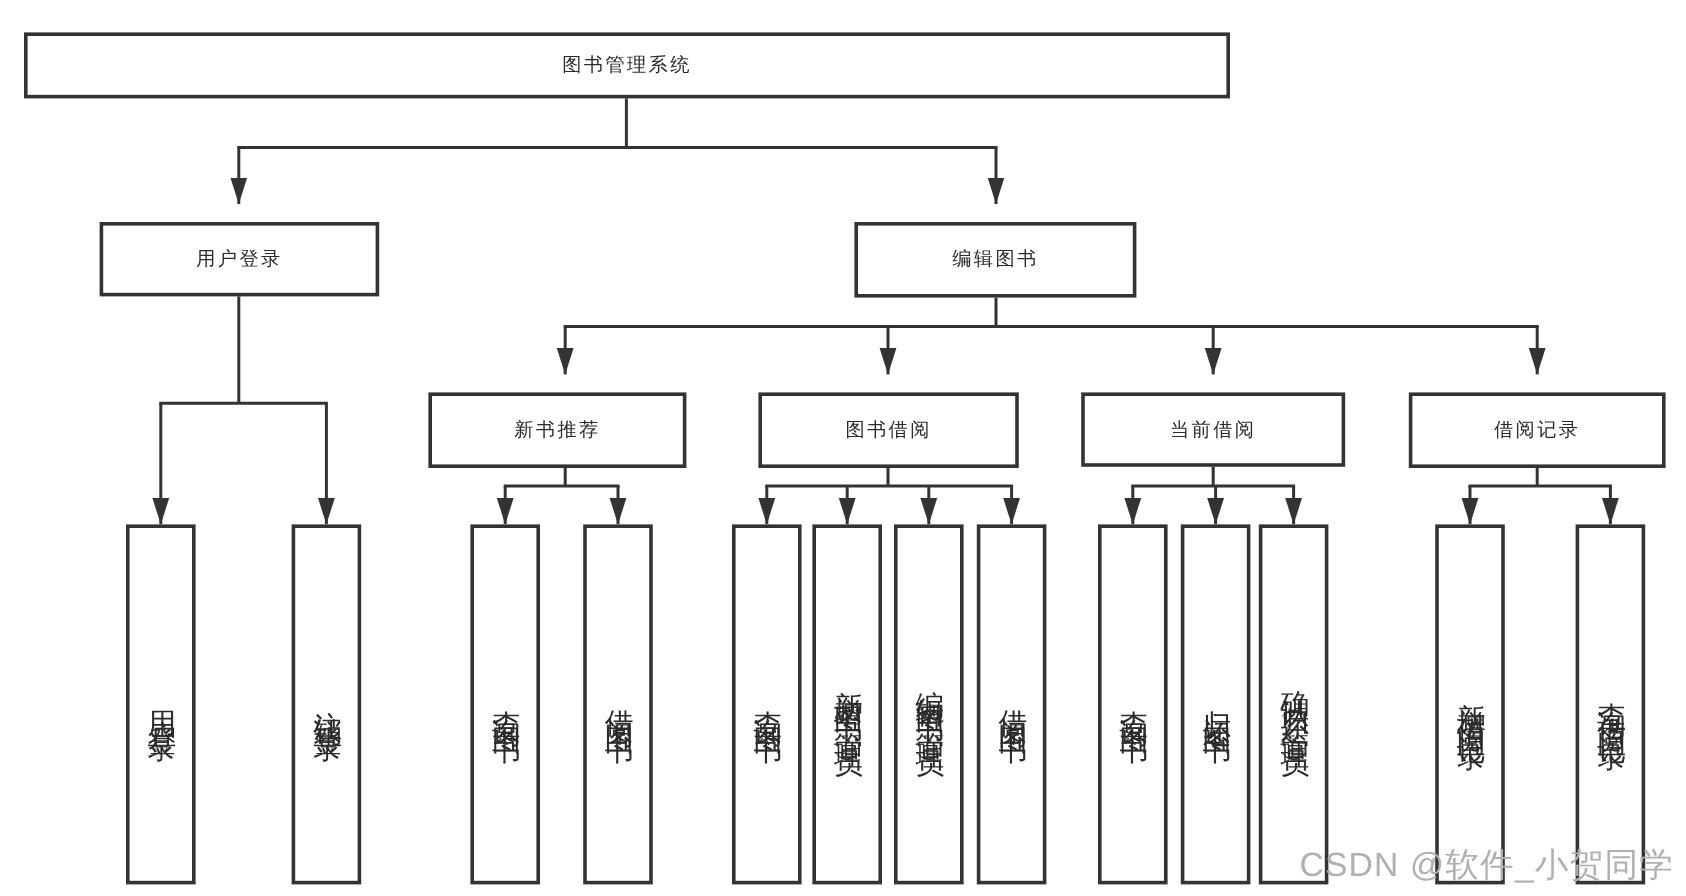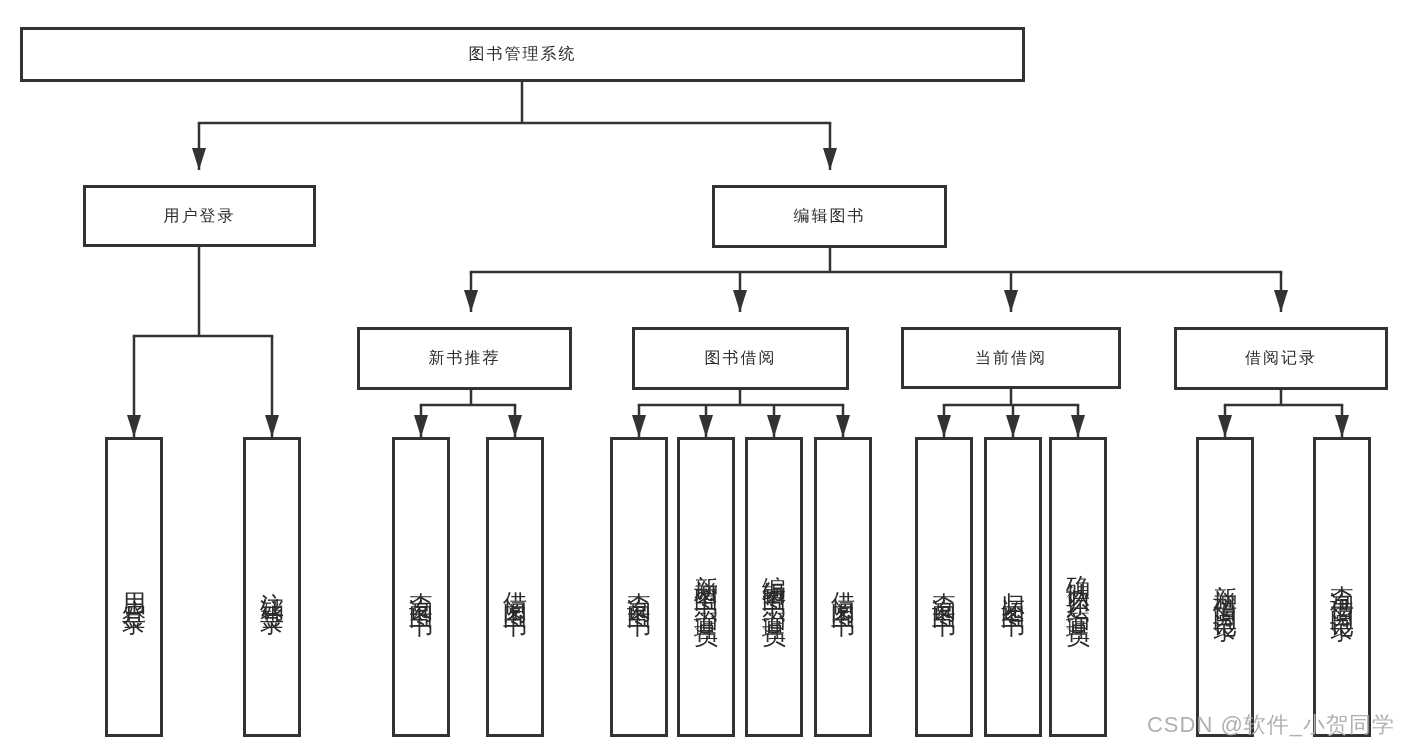--- a/index.html
+++ b/index.html
@@ -60,21 +60,21 @@
     text-orientation: mixed;
     font-size: 24px;
     letter-spacing: 7px;
     line-height: 1;
     color: var(--text);
   }
   .watermark {
     position: absolute;
     right: 10px;
     bottom: 7px;
-    font-size: 22px;
+    font-size: 28px;
     letter-spacing: 1px;
     color: var(--watermark);
     z-index: 5;
     white-space: nowrap;
   }
 </style>
 </head>
 <body>
 
 <div class="canvas">

